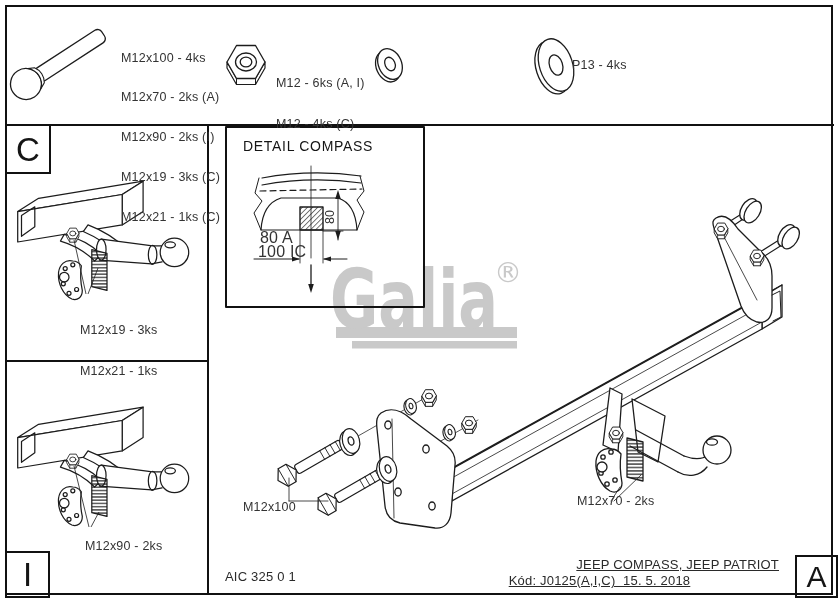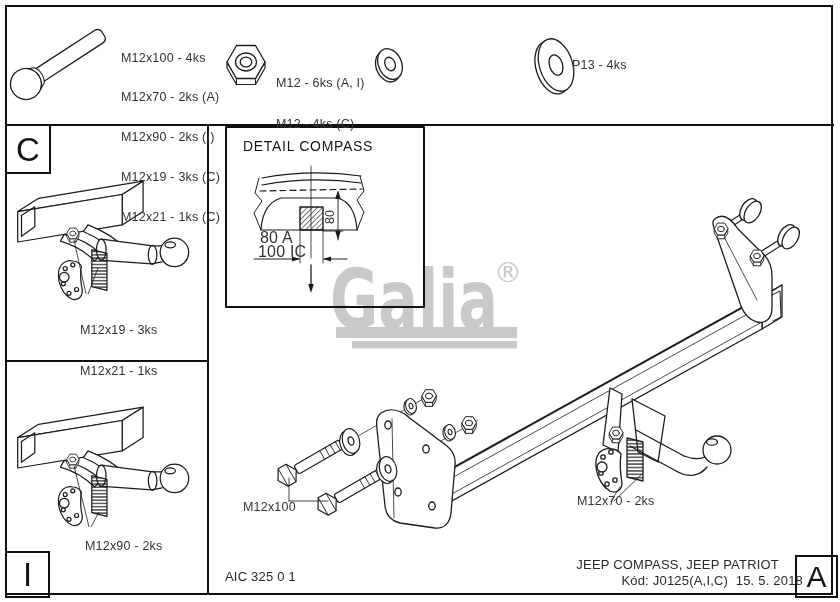--- a/index.html
+++ b/index.html
@@ -13,21 +13,21 @@
               align-items:center;justify-content:center;background:transparent;}
   .letter{font-size:33px;color:#151515;font-weight:400;line-height:1;}
   .lbl{position:absolute;z-index:3;font-size:12.5px;line-height:13.3px;color:#333;
        letter-spacing:.2px;white-space:pre;}
   .lbl span{display:block;}
   .lines-15 span{line-height:15px;}
   .lines-145 span{line-height:14.5px;}
   .title-lbl{font-size:14px;letter-spacing:.7px;color:#151515;}
   .dim-lbl{font-size:16px;color:#333;}
   .footer-lbl{font-size:13px;color:#2a2a2a;}
-  .right-align{text-align:right;}
+  .right-align{text-align:right;text-decoration:underline;}
 </style>
 </head>
 <body>
 
 <div class="page">
 
   <svg class="art" width="840" height="602" viewBox="0 0 840 602" xmlns="http://www.w3.org/2000/svg" xmlns:xlink="http://www.w3.org/1999/xlink">
     <defs>
       <pattern id="hatchD" patternUnits="userSpaceOnUse" width="3.6" height="3.6" patternTransform="rotate(45)">
         <line x1="0" y1="0" x2="0" y2="3.6" stroke="#1c1c1c" stroke-width="1.2"></line>
@@ -256,15 +256,15 @@
     <span>M12x19 - 3ks</span>
     <span>M12x21 - 1ks</span>
   </div>
   <span class="lbl" style="left:85px;top:540px;">M12x90 - 2ks</span>
 
   <span class="lbl" style="left:243px;top:501px;">M12x100</span>
   <span class="lbl" style="left:540px;top:495px;margin-left:37px;">M12x70 - 2ks</span>
 
   <span class="lbl footer-lbl" style="left:225px;top:570px;">AIC 325 0 1</span>
   <div class="lbl footer-lbl right-align" style="left:420px;top:558px;width:359px;">JEEP COMPASS, JEEP PATRIOT</div>
-  <div class="lbl footer-lbl right-align" style="left:444px;top:574px;width:359px;">Kód: J0125(A,I,C)  15. 5. 2018</div>
+  <div class="lbl footer-lbl right-align" style="left:420px;top:574px;width:359px;text-align:center;">Kód: J0125(A,I,C)  15. 5. 2018</div>
 
 </div>
 
 </body></html>

